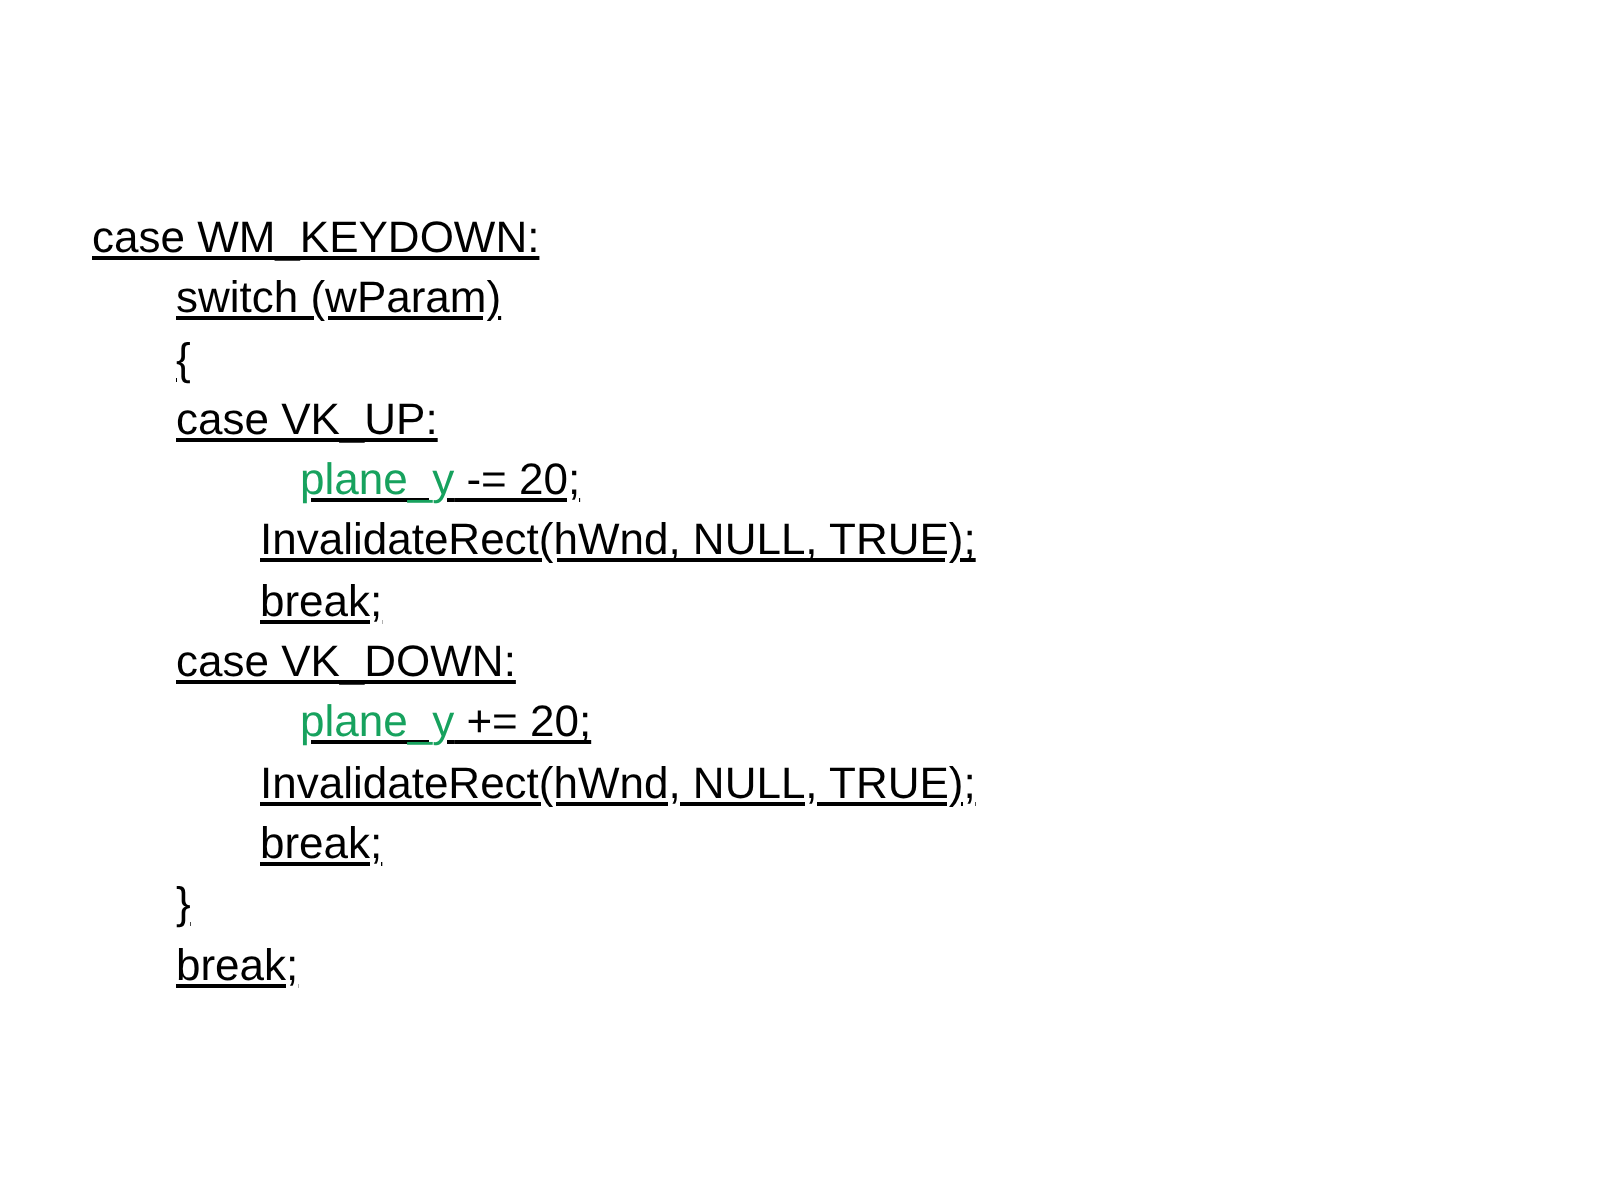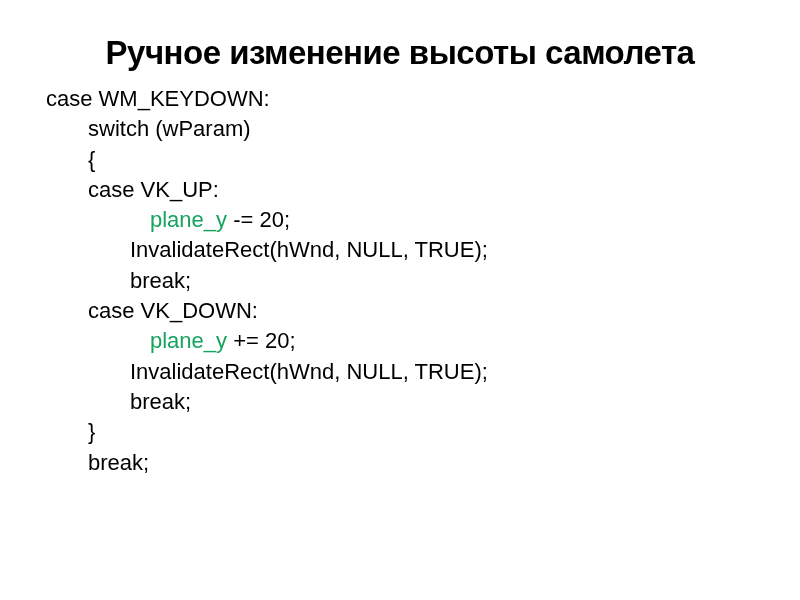--- a/index.html
+++ b/index.html
@@ -23,31 +23,31 @@
     width: 100%;
     text-align: center;
     font-size: 33px;
     font-weight: 700;
     color: #000000;
     letter-spacing: -0.5px;
     white-space: nowrap;
   }
   .code-block {
     position: absolute;
-    top: 84px;
+    top: 104px;
     left: 46px;
     font-size: 22px;
     line-height: 30.3px;
     color: #000000;
     white-space: pre;
+    text-decoration: underline;
   }
   .code-line { white-space: pre; }
   .code-line .seg-black { color: #000000; }
   .code-line .seg-green { color: #17a25e; margin-left: 20px; }
 </style>
 </head>
 <body>
 
 <div class="slide">
-  <div class="slide-title">Ручное изменение высоты самолета</div>
 
   <div class="code-block"><div class="code-line" style="padding-left: 0px;"><span class="seg-black">case WM_KEYDOWN:</span></div><div class="code-line" style="padding-left: 42px;"><span class="seg-black">switch (wParam)</span></div><div class="code-line" style="padding-left: 42px;"><span class="seg-black">{</span></div><div class="code-line" style="padding-left: 42px;"><span class="seg-black">case VK_UP:</span></div><div class="code-line" style="padding-left: 84px;"><span class="seg-green">plane_y</span><span class="seg-black"> -= 20;</span></div><div class="code-line" style="padding-left: 84px;"><span class="seg-black">InvalidateRect(hWnd, NULL, TRUE);</span></div><div class="code-line" style="padding-left: 84px;"><span class="seg-black">break;</span></div><div class="code-line" style="padding-left: 42px;"><span class="seg-black">case VK_DOWN:</span></div><div class="code-line" style="padding-left: 84px;"><span class="seg-green">plane_y</span><span class="seg-black"> += 20;</span></div><div class="code-line" style="padding-left: 84px;"><span class="seg-black">InvalidateRect(hWnd, NULL, TRUE);</span></div><div class="code-line" style="padding-left: 84px;"><span class="seg-black">break;</span></div><div class="code-line" style="padding-left: 42px;"><span class="seg-black">}</span></div><div class="code-line" style="padding-left: 42px;"><span class="seg-black">break;</span></div></div>
 </div>
 
 </body></html>

